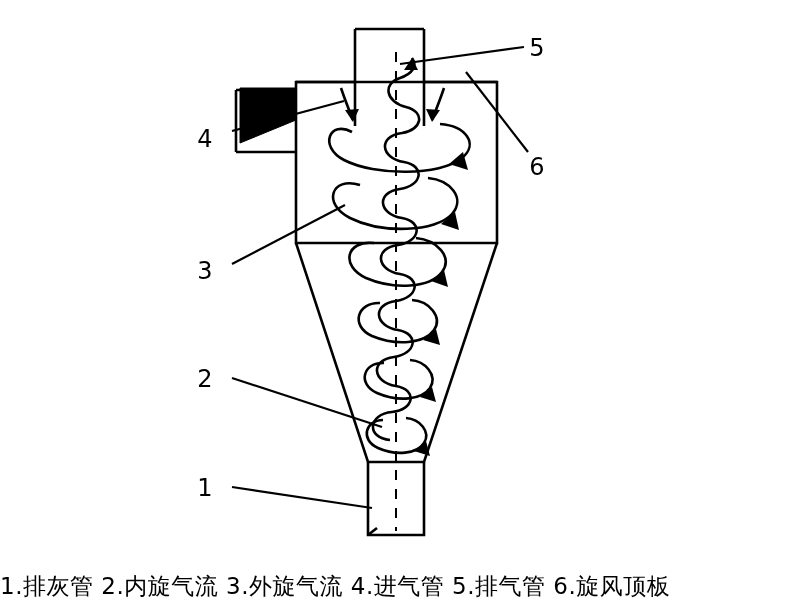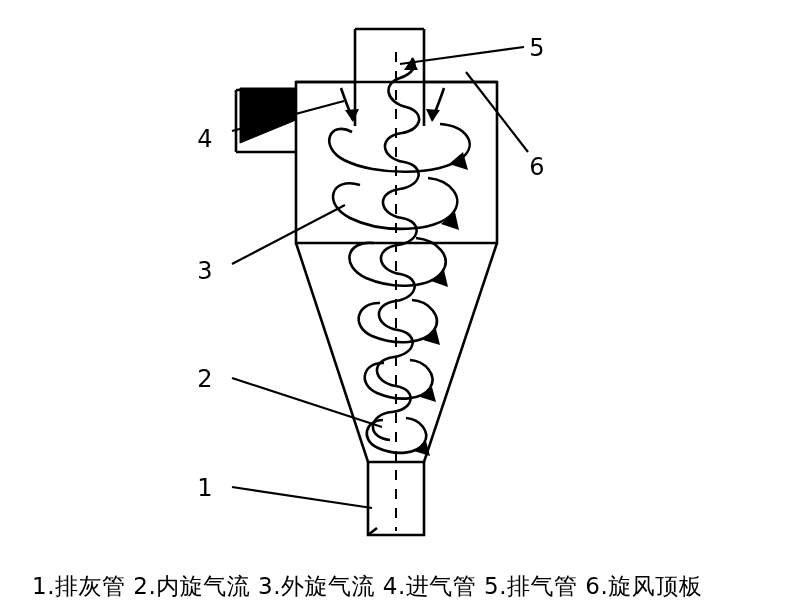--- a/index.html
+++ b/index.html
@@ -33,21 +33,20 @@
     position: absolute;
     left: 0;
     bottom: 14px;
     width: 655px;
     text-align: center;
     font-family: "DejaVu Sans", sans-serif;
     font-size: 23px;
     letter-spacing: 0.5px;
     color: #000000;
     white-space: nowrap;
-    padding-left: 32px;
   }
   .lbl {
     font-family: "DejaVu Sans", sans-serif;
     font-size: 24px;
     fill: #000000;
   }
 </style>
 </head>
 <body>
 

